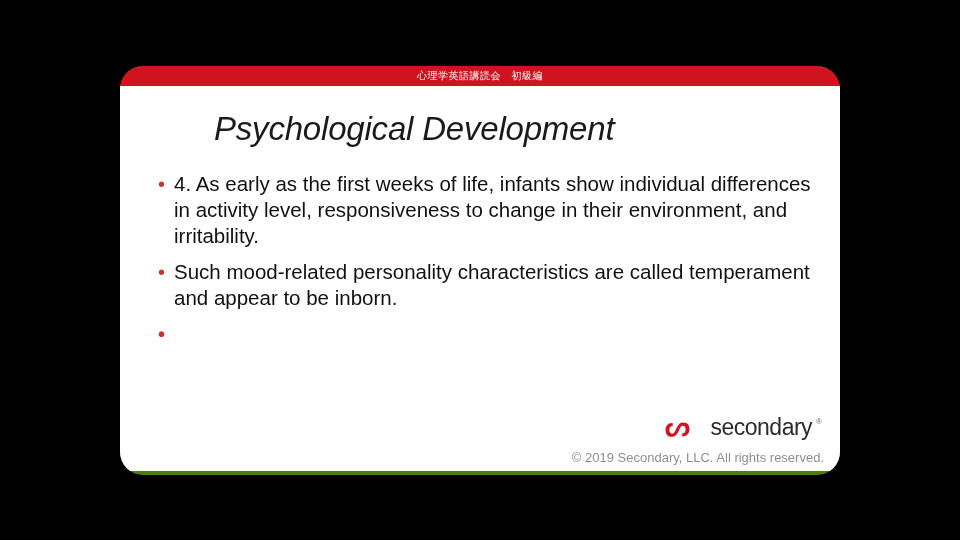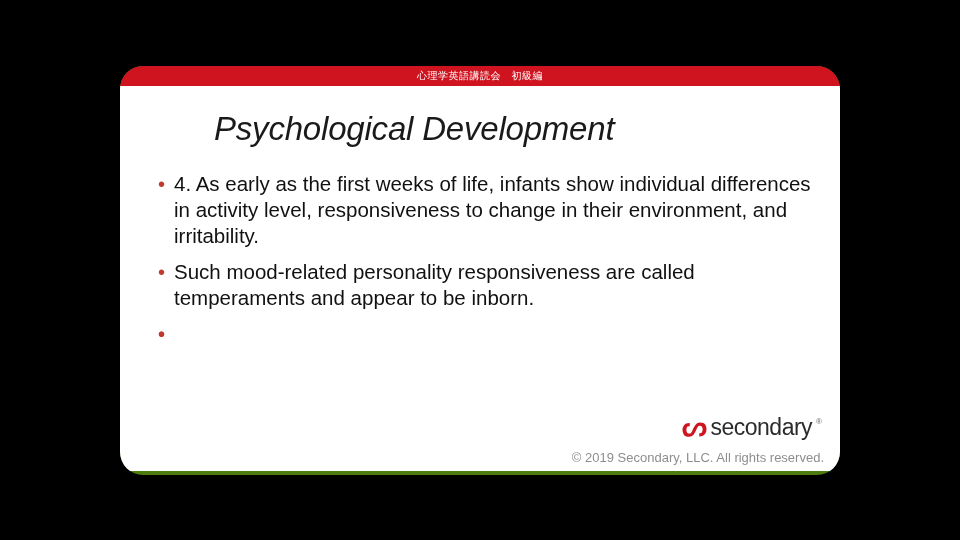--- a/index.html
+++ b/index.html
@@ -100,20 +100,21 @@
     line-height: 28px;
     transform: scaleX(-1);
     display: inline-block;
     font-family: "Liberation Serif", serif;
   }
   .logo-word {
     font-size: 23px;
     color: #2b2b2b;
     letter-spacing: -0.5px;
     line-height: 28px;
+    margin-left: 17px;
   }
   .logo-tm {
     font-size: 8px;
     color: #6a6a6a;
     align-self: flex-start;
     margin-top: 4px;
   }
   .copyright {
     position: absolute;
     right: 16px;
@@ -136,21 +137,21 @@
 
       <div class="slide-title">Psychological Development</div>
 
       <div class="bullets">
         <div class="bullet">
           <span class="dot">•</span>
           <span>4. As early as the first weeks of life, infants show individual differences in activity level, responsiveness to change in their environment, and irritability.</span>
         </div>
         <div class="bullet">
           <span class="dot">•</span>
-          <span>Such mood-related personality responsiveness are called temperaments and appear to be inborn.</span>
+          <span>Such mood-related personality characteristics are called temperament and appear to be inborn.</span>
         </div>
         <div class="bullet">
           <span class="dot">•</span>
         </div>
         <div class="bullet">
           <span class="dot">•</span>
         </div>
       </div>
 
       <div class="logo">

